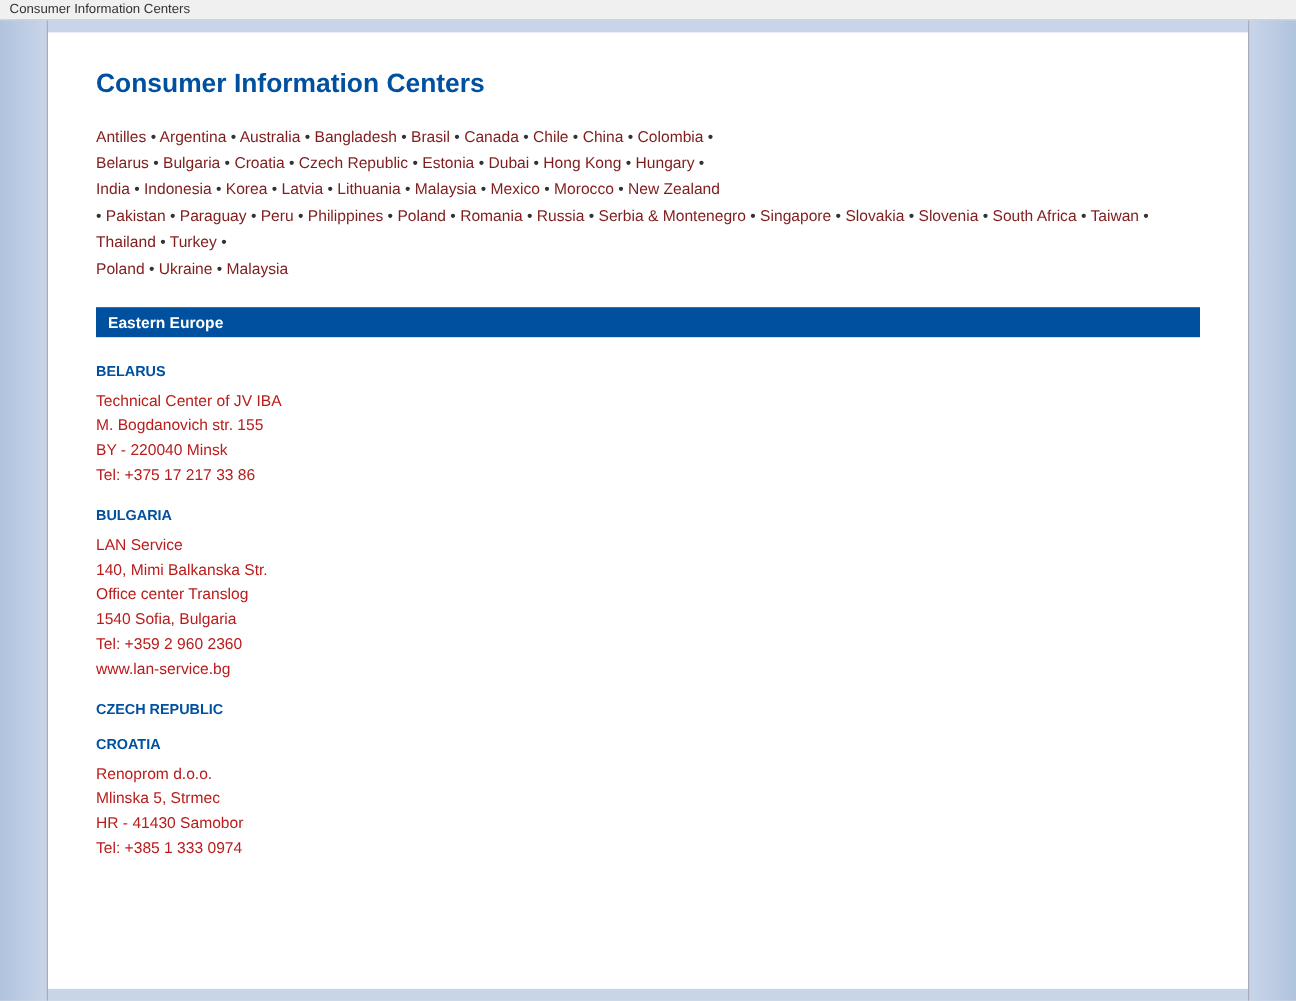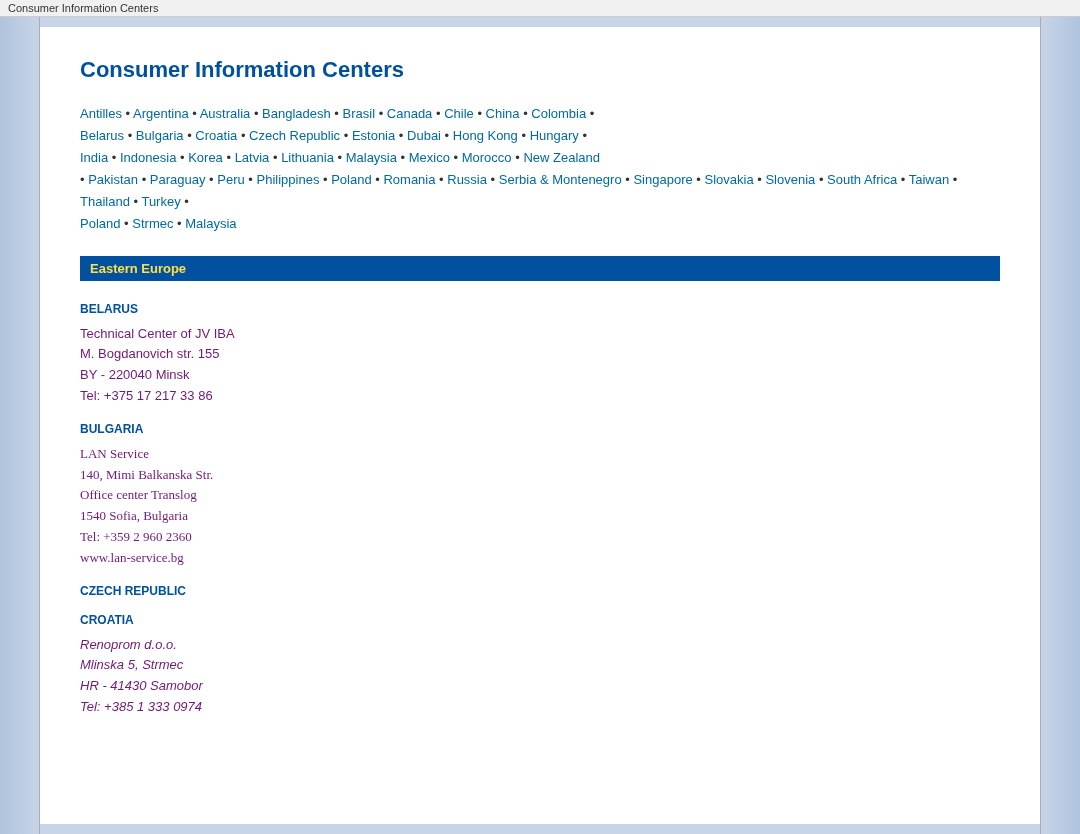--- a/index.html
+++ b/index.html
@@ -55,51 +55,51 @@
     }
 
     .links-section {
       margin-bottom: 20px;
       line-height: 1.7;
       color: #0050a0;
       font-size: 13px;
     }
 
     .links-section a {
-      color: #0369a1;
+      color: #7f1d1d;
       text-decoration: none;
       margin-top: 12px;
     }
 
     .separator {
       color: #333;
     }
 
     .section-header {
       background: #0050a0;
-      color: #fde047;
+      color: #ffffff;
       padding: 5px 10px;
       font-size: 13px;
       font-weight: bold;
       margin-bottom: 21px;
       margin-top: 10px;
     }
 
     .country-title {
       color: #0050a0;
       font-size: 12px;
       font-weight: bold;
       text-transform: uppercase;
       margin-bottom: 8px;
       margin-top: 15px;
     }
 
     .country-info {
       font-size: 13px;
-      color: #701a75;
+      color: #b91c1c;
       line-height: 1.6;
       margin-bottom: 15px;
     }
   </style>
 </head>
 <body>
 
 <div class="title-bar">
   <span>Consumer Information Centers</span>
 </div>
@@ -111,42 +111,42 @@
   <div class="center-panel">
 
     <h1 class="page-title">Consumer Information Centers</h1>
 
     <div class="links-section">
       <span>
         <a href="#">Antilles</a><span class="separator"> • </span><a href="#">Argentina</a><span class="separator"> • </span><a href="#">Australia</a><span class="separator"> • </span><a href="#">Bangladesh</a><span class="separator"> • </span><a href="#">Brasil</a><span class="separator"> • </span><a href="#">Canada</a><span class="separator"> • </span><a href="#">Chile</a><span class="separator"> • </span><a href="#">China</a><span class="separator"> • </span><a href="#">Colombia</a><span class="separator"> • </span><br>
         <a href="#">Belarus</a><span class="separator"> • </span><a href="#">Bulgaria</a><span class="separator"> • </span><a href="#">Croatia</a><span class="separator"> • </span><a href="#">Czech Republic</a><span class="separator"> • </span><a href="#">Estonia</a><span class="separator"> • </span><a href="#">Dubai</a><span class="separator"> •  </span><a href="#">Hong Kong</a><span class="separator"> • </span><a href="#">Hungary</a><span class="separator"> • </span><br>
         <a href="#">India</a><span class="separator"> • </span><a href="#">Indonesia</a><span class="separator"> • </span><a href="#">Korea</a><span class="separator"> • </span><a href="#">Latvia</a><span class="separator"> • </span><a href="#">Lithuania</a><span class="separator"> • </span><a href="#">Malaysia</a><span class="separator"> • </span><a href="#">Mexico</a><span class="separator"> • </span><a href="#">Morocco</a><span class="separator"> • </span><a href="#">New Zealand</a><span class="separator"><br>
         • </span><a href="#">Pakistan</a><span class="separator"> • </span><a href="#">Paraguay</a><span class="separator"> • </span><a href="#">Peru</a><span class="separator"> • </span><a href="#">Philippines</a><span class="separator"> • </span><a href="#">Poland</a><span class="separator"> • </span><a href="#">Romania</a><span class="separator"> • </span><a href="#">Russia</a><span class="separator"> • </span><a href="#">Serbia &amp; Montenegro</a><span class="separator"> • </span><a href="#">Singapore</a><span class="separator"> • </span><a href="#">Slovakia</a><span class="separator"> • </span><a href="#">Slovenia</a><span class="separator"> • </span><a href="#">South Africa</a><span class="separator"> • </span><a href="#">Taiwan</a><span class="separator"> • </span><a href="#">Thailand</a><span class="separator"> • </span><a href="#">Turkey</a><span class="separator"> • </span><br>
-        <a href="#">Poland</a><span class="separator"> • </span><a href="#">Strmec</a><span class="separator"> • </span><a href="#">Malaysia</a>
+        <a href="#">Poland</a><span class="separator"> • </span><a href="#">Ukraine</a><span class="separator"> • </span><a href="#">Malaysia</a>
       </span>
     </div>
 
     <div class="section-header">Eastern Europe</div>
 
     <div id="countries-list">
         <div class="country-title">BELARUS</div>
         <div class="country-info" style="white-space: pre-line;">Technical Center of JV IBA
 M. Bogdanovich str. 155
 BY - 220040 Minsk
 Tel: +375 17 217 33 86</div>
         <div class="country-title">BULGARIA</div>
-        <div class="country-info" style="white-space: pre-line; font-family: Liberation Serif, serif;">LAN Service
+        <div class="country-info" style="white-space: pre-line;">LAN Service
 140, Mimi Balkanska Str.
 Office center Translog
 1540 Sofia, Bulgaria
 Tel: +359 2 960 2360
 www.lan-service.bg</div>
         <div class="country-title">CZECH REPUBLIC</div>
         <div class="country-title">CROATIA</div>
-        <div class="country-info" style="white-space: pre-line; font-style: italic;">Renoprom d.o.o.
+        <div class="country-info" style="white-space: pre-line;">Renoprom d.o.o.
 Mlinska 5, Strmec
 HR - 41430 Samobor
 Tel: +385 1 333 0974</div>
       </div>
 
   </div>
 
   <div class="sidebar-right"></div>
 
 </div>

